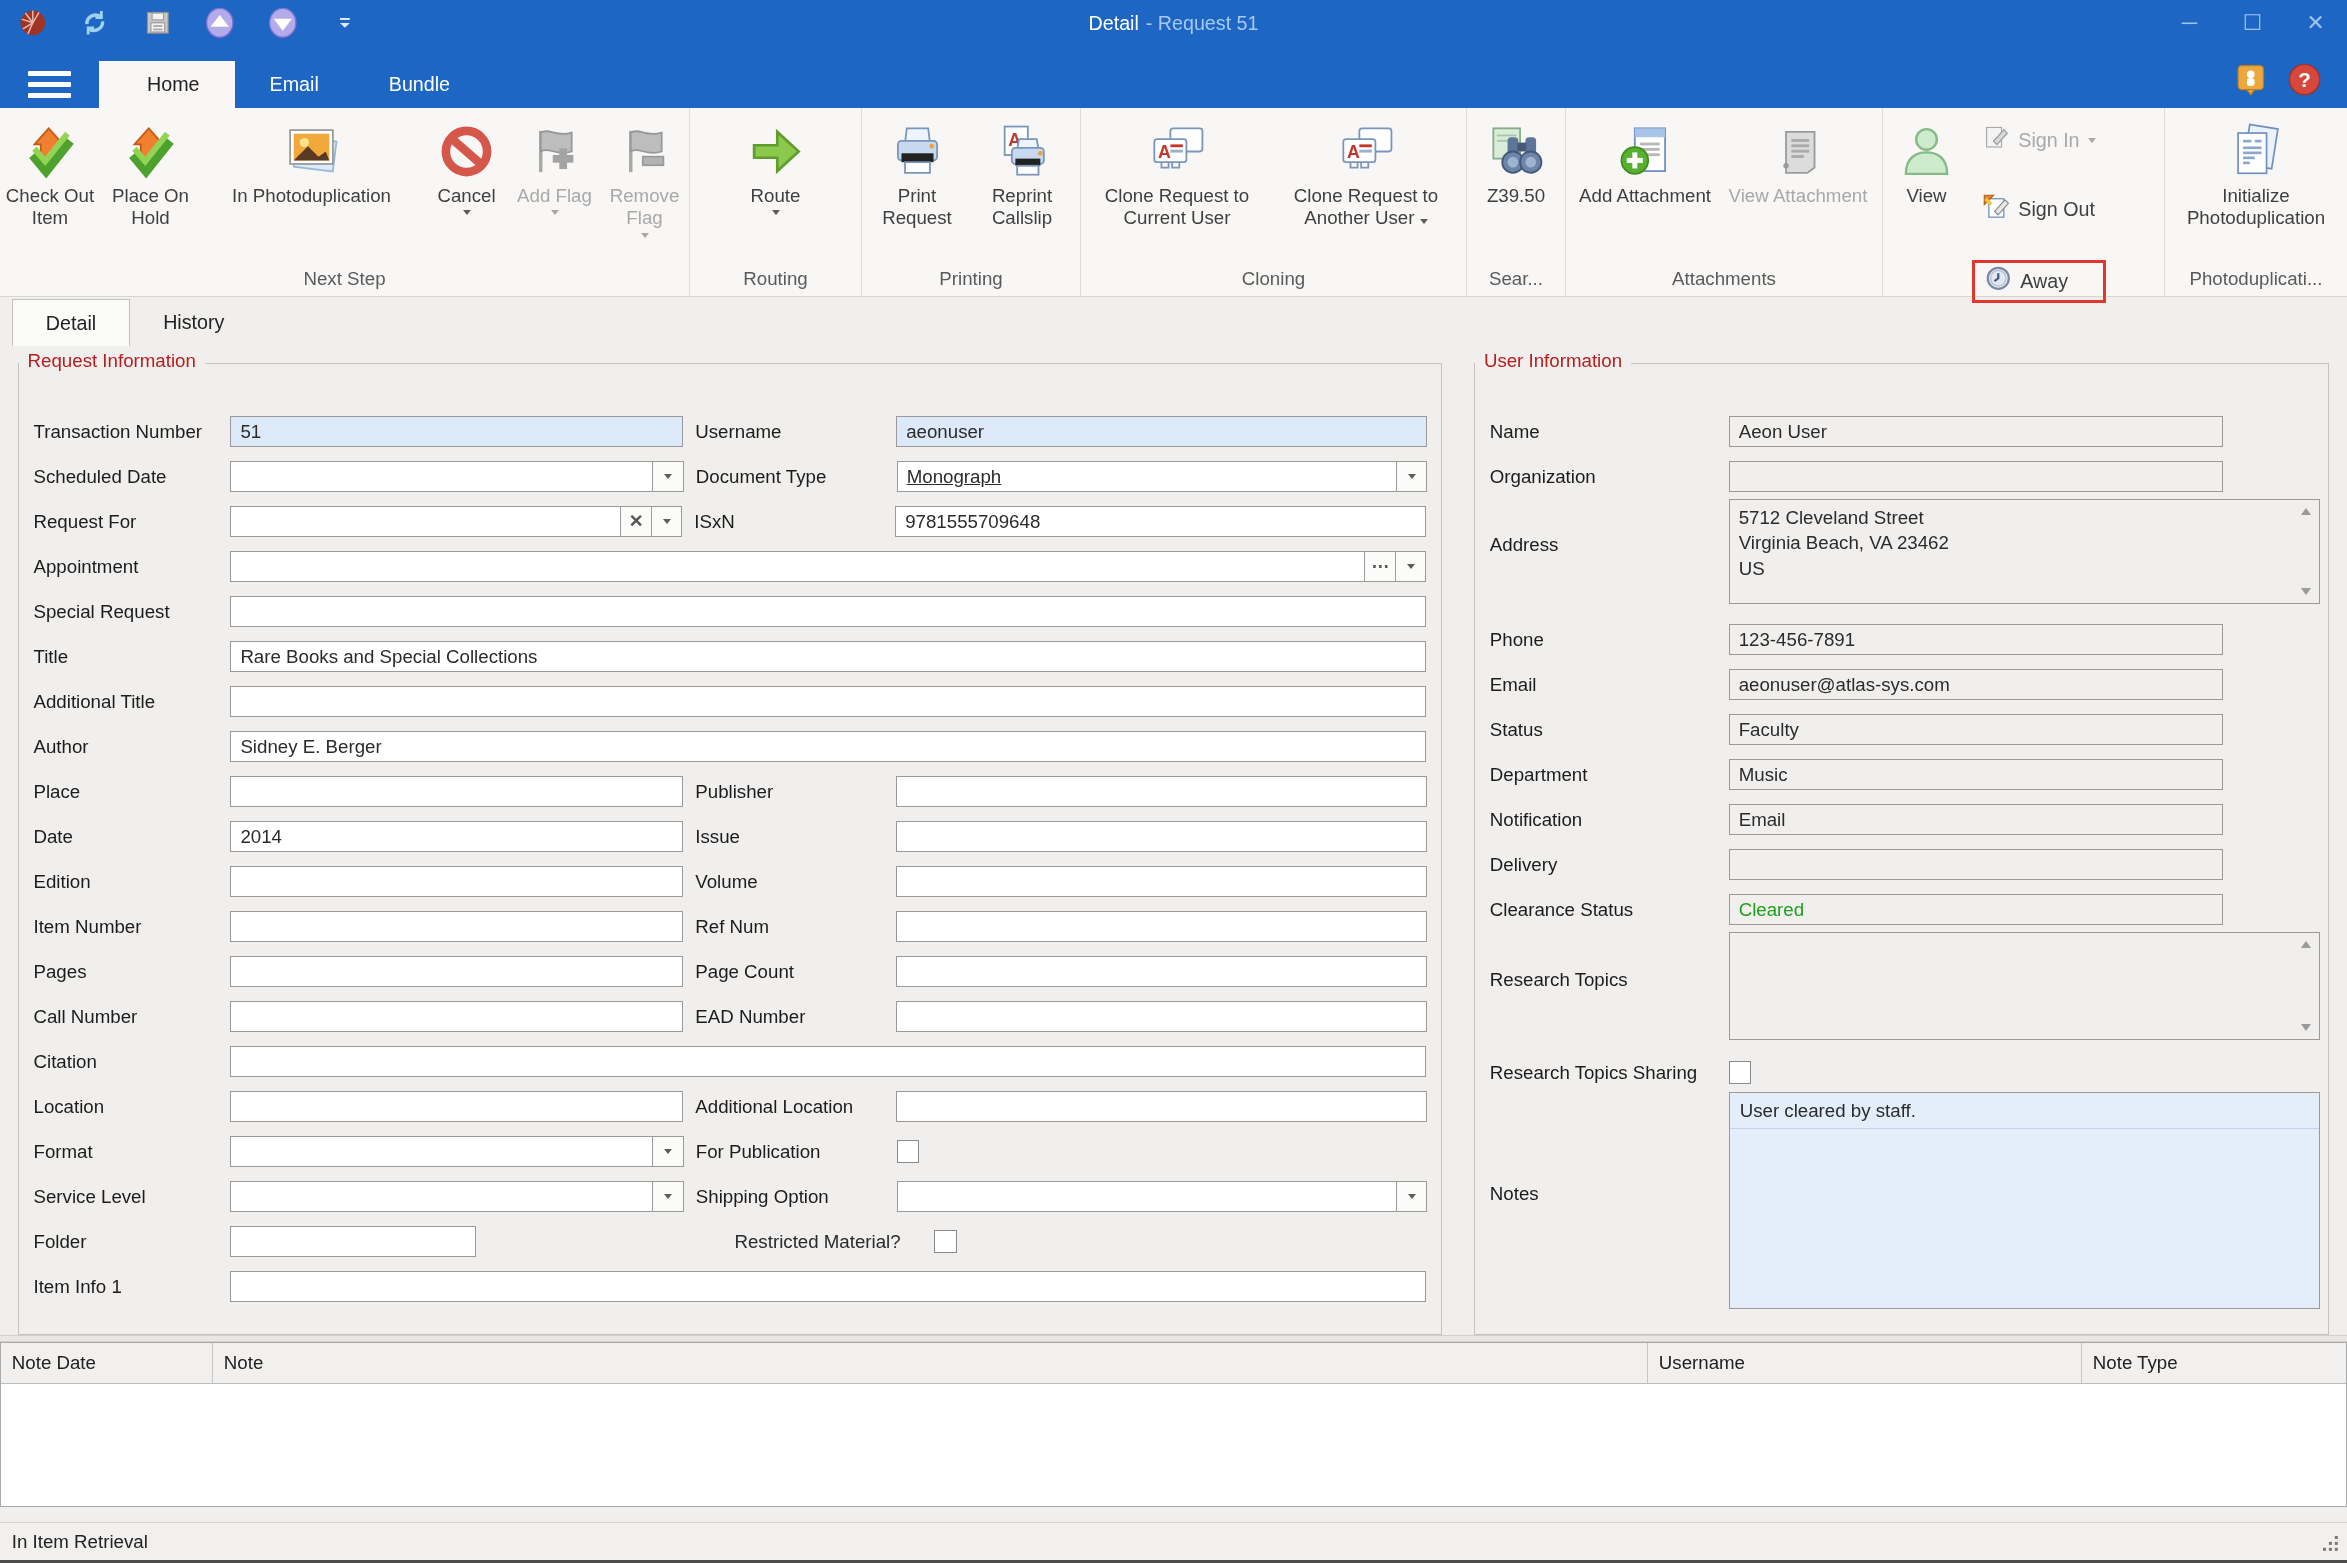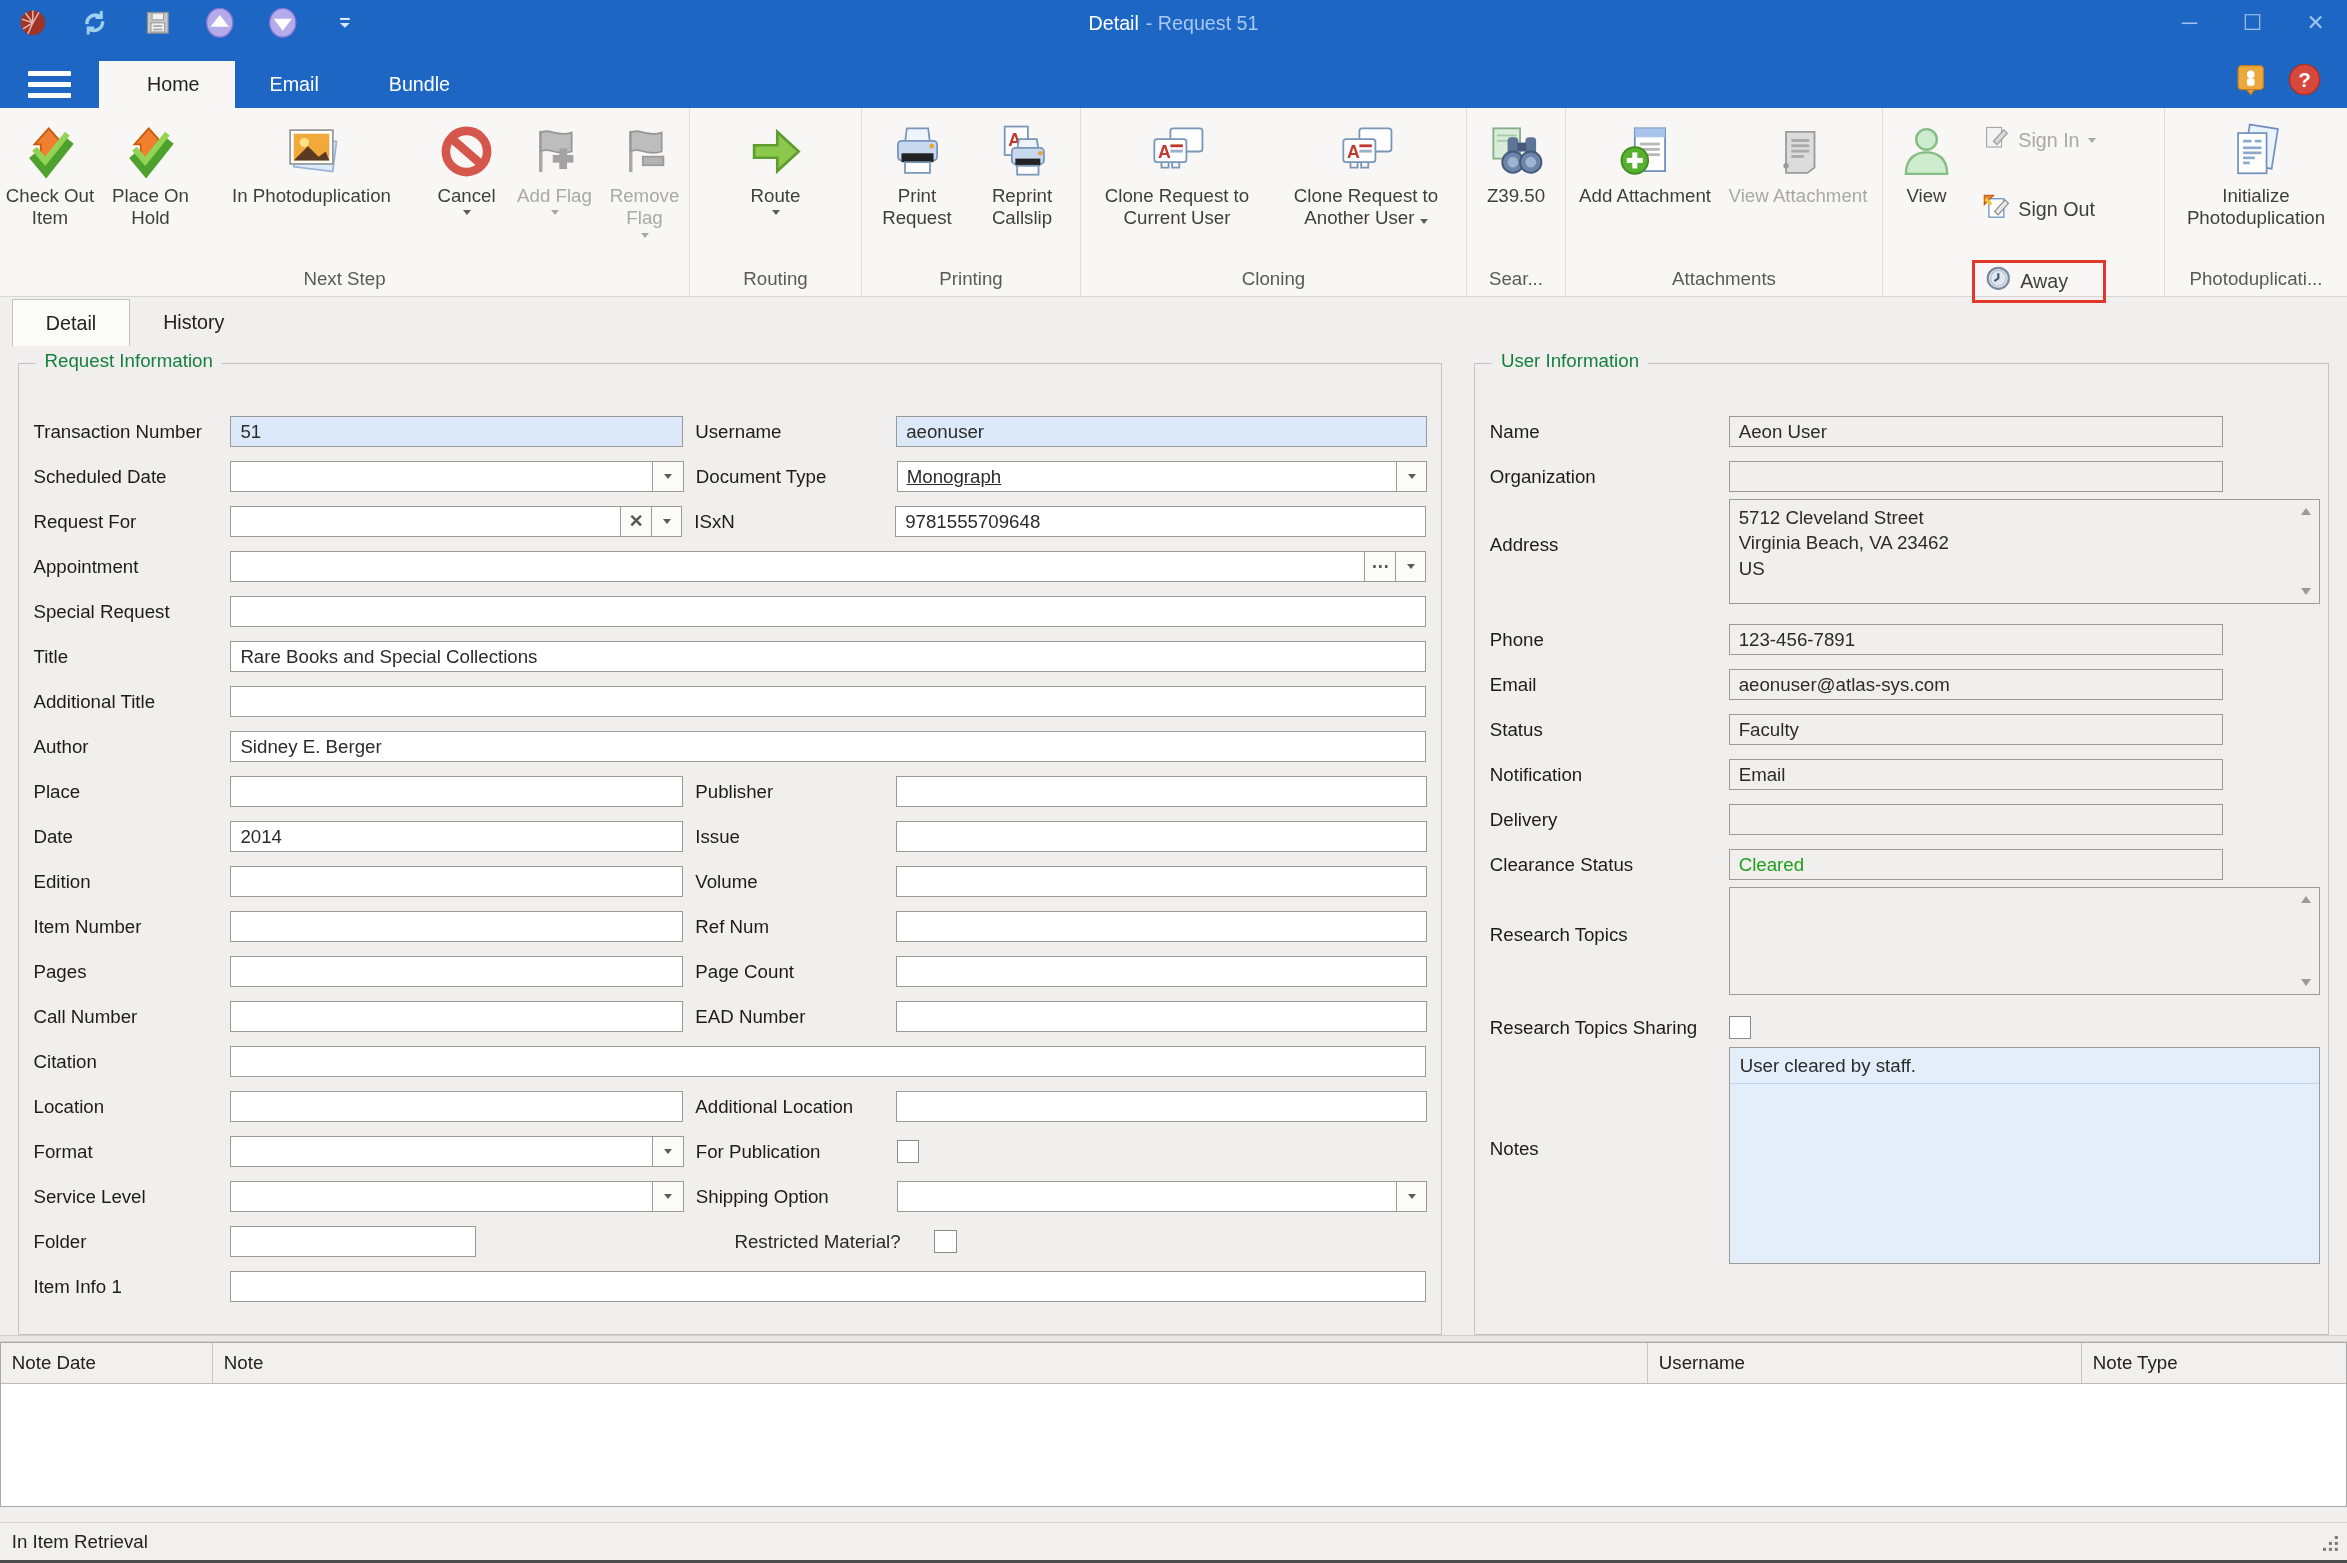--- a/index.html
+++ b/index.html
@@ -51,22 +51,22 @@
   .sbtn.disabled .rlb { color: #a8a8a8; }
   .away-wrap { border: 3.9px solid #e2372a; margin-top: 2px; }
 
   
   .doctabs { position: absolute; top: 299px; left: 0; display: flex; height: 47px; align-items: stretch; }
   .dtab { padding: 0 33px; display: flex; align-items: center; font-size: 19.7px; color: #222; }
   .dtab.active { background: #fbfbfa; border: 1px solid #c3c1bf; border-bottom: none; margin-left: 11.8px; }
 
   
   .gbox { position: absolute; border: 1px solid #c5c3c1; }
-  .legend { position: absolute; top: -13.8px; left: 17px; background: #f0efee; padding: 0 8.9px;
-    color: #15803d; font-size: 18.7px; }
+  .legend { position: absolute; top: -13.8px; left: 0; background: #f0efee; padding: 0 8.9px;
+    color: #b91c1c; font-size: 18.7px; }
   .formcol { position: absolute; inset: 0; padding-top: 45px; }
 
   
   .lrow { display: flex; align-items: center; height: 45px; padding-left: 14.8px; }
   .flabel { width: 197px; flex: none; color: #1c1c1c; }
   .mlabel { width: 201px; flex: none; margin-left: 11.8px; color: #1c1c1c; }
   .tb { height: 31.5px; border: 1px solid #9c9a98; background: #fff; padding: 1px 8.9px 0 8.9px;
     display: flex; align-items: center; overflow: hidden; white-space: nowrap; }
   .tb.hl { background: #dce9f8; }
   .tb.ro { background: #f0efee; }
@@ -688,20 +688,24 @@
     <div class="rrow">
       <span class="rlabel">Email</span>
       <div class="tb ro w-user">aeonuser@atlas-sys.com</div>
     </div>
 
     <div class="rrow">
       <span class="rlabel">Status</span>
       <div class="tb ro w-user">Faculty</div>
     </div>
 
+    <div class="rrow">
+      <span class="rlabel">Department</span>
+      <div class="tb ro w-user">Music</div>
+    </div>
 
     <div class="rrow">
       <span class="rlabel">Notification</span>
       <div class="tb ro w-user">Email</div>
     </div>
 
     <div class="rrow">
       <span class="rlabel">Delivery</span>
       <div class="tb ro w-user"></div>
     </div>

